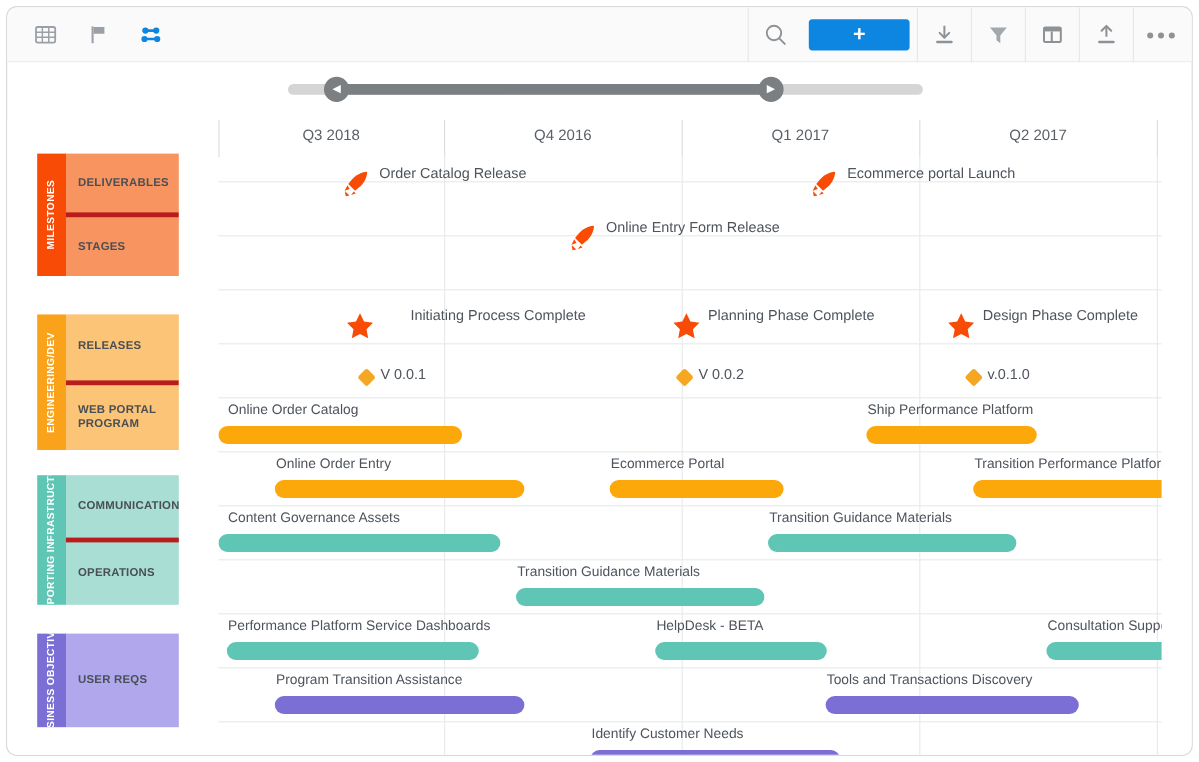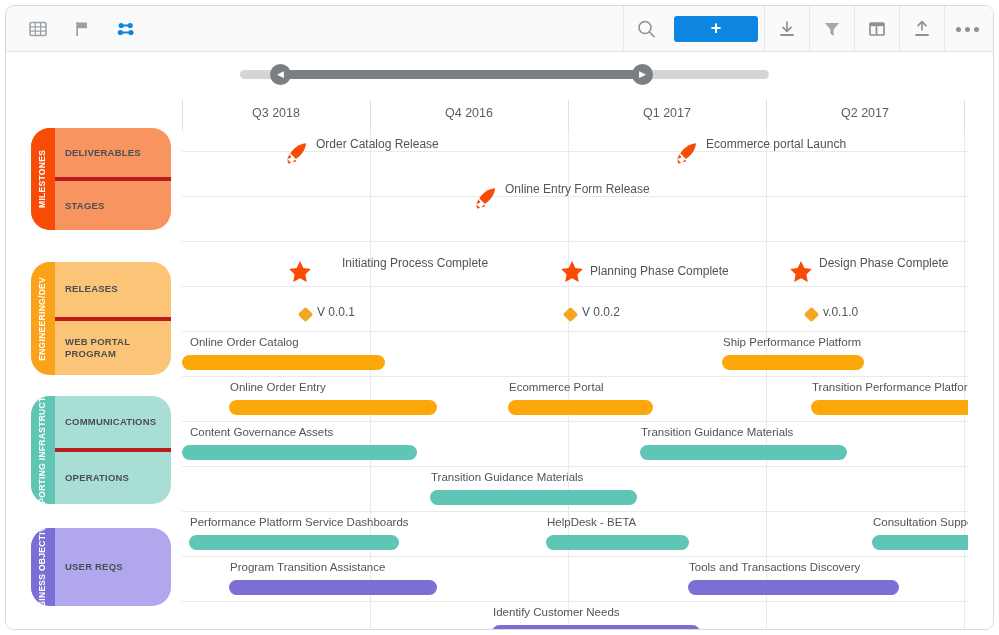--- a/index.html
+++ b/index.html
@@ -107,24 +107,23 @@
   
   .hline {
     position: absolute; left: 176px;
     width: 786px; height: 1px;
     background: #e9eaec;
   }
 
   
   .group {
     position: absolute; left: 25px;
-    width: 140px;
+    width: 118px;
     display: flex;
     overflow: hidden;
-    border-radius: 19px;
   }
   .group-spine {
     width: 24px;
     display: flex; align-items: center; justify-content: center;
   }
   .group-spine-text {
     transform: rotate(-90deg);
     white-space: nowrap;
     font-size: 8.5px; font-weight: bold; letter-spacing: .3px;
     color: #ffffff;
@@ -383,21 +382,21 @@
           <path d="M12 1.8 L15.1 8.3 L22 9.2 L17 14.2 L18.3 21.2 L12 17.8 L5.7 21.2 L7 14.2 L2 9.2 L8.9 8.3 Z" fill="#F74B06"></path>
         </svg>
       </div>
       <div class="marker-label" style="left:136px; top:125px;margin-left:24px;">Initiating Process Complete</div>
 
       <div class="marker" style="left:377px; top:128px;">
         <svg width="26" height="26" viewBox="0 0 24 24" aria-hidden="true">
           <path d="M12 1.8 L15.1 8.3 L22 9.2 L17 14.2 L18.3 21.2 L12 17.8 L5.7 21.2 L7 14.2 L2 9.2 L8.9 8.3 Z" fill="#F74B06"></path>
         </svg>
       </div>
-      <div class="marker-label" style="left:408px; top:125px;margin-top:8px;">Planning Phase Complete</div>
+      <div class="marker-label" style="left:408px; top:125px;">Planning Phase Complete</div>
 
       <div class="marker" style="left:606px; top:128px;">
         <svg width="26" height="26" viewBox="0 0 24 24" aria-hidden="true">
           <path d="M12 1.8 L15.1 8.3 L22 9.2 L17 14.2 L18.3 21.2 L12 17.8 L5.7 21.2 L7 14.2 L2 9.2 L8.9 8.3 Z" fill="#F74B06"></path>
         </svg>
       </div>
       <div class="marker-label" style="left:637px; top:125px;">Design Phase Complete</div>
 
       <div class="diamond" style="left:118px; top:178px;"></div>
       <div class="marker-label" style="left:135px; top:174px;">V 0.0.1</div>

